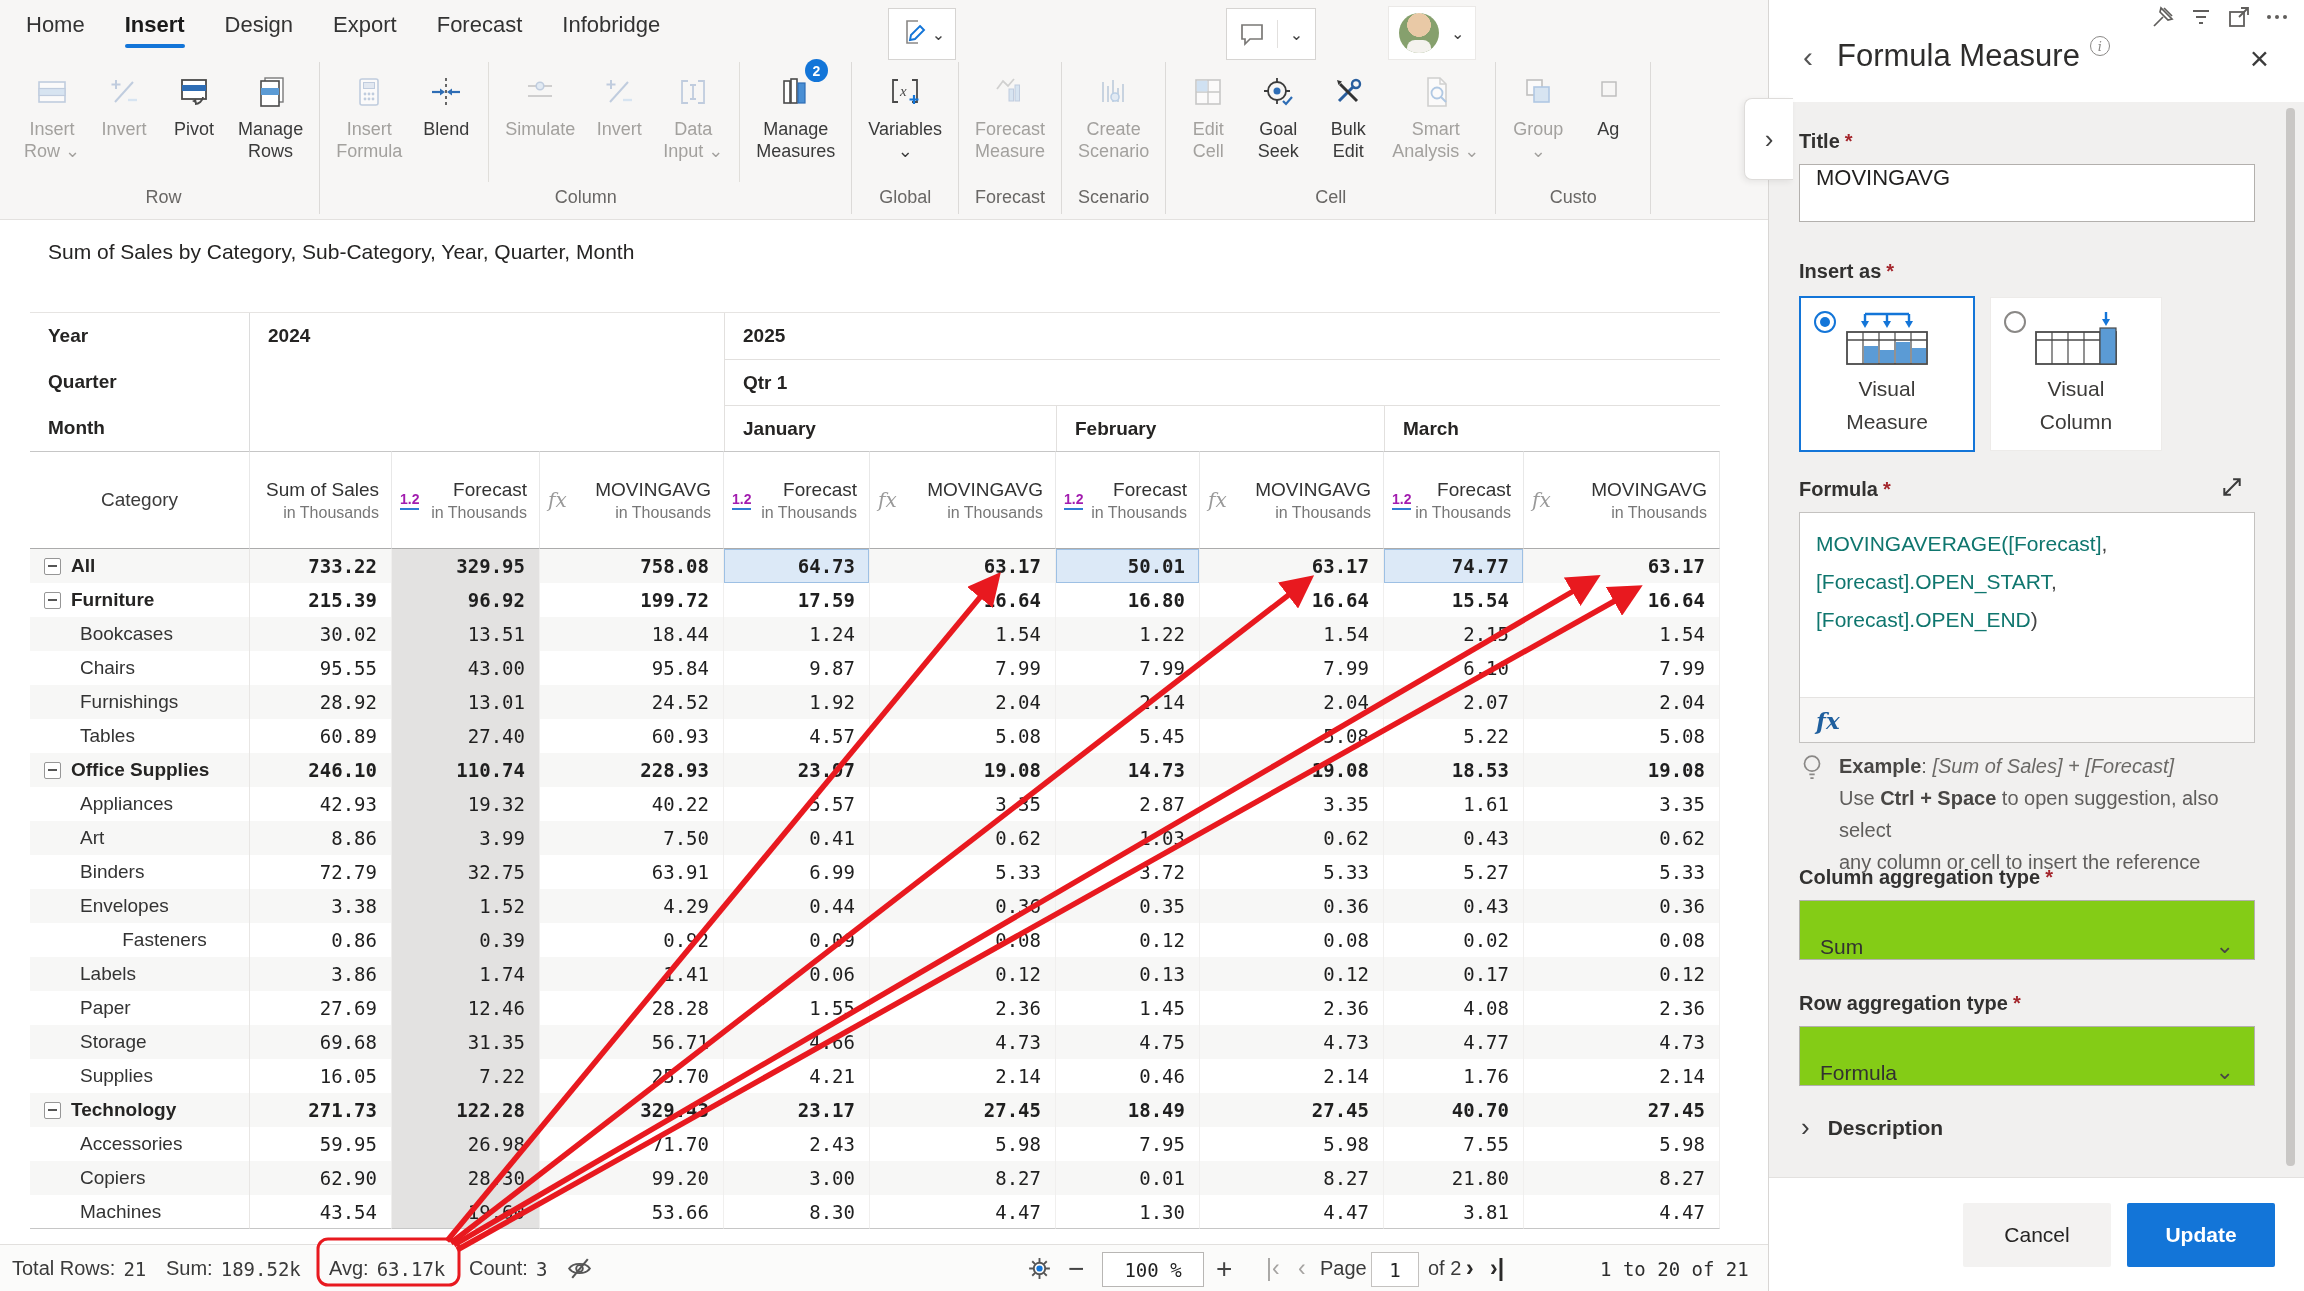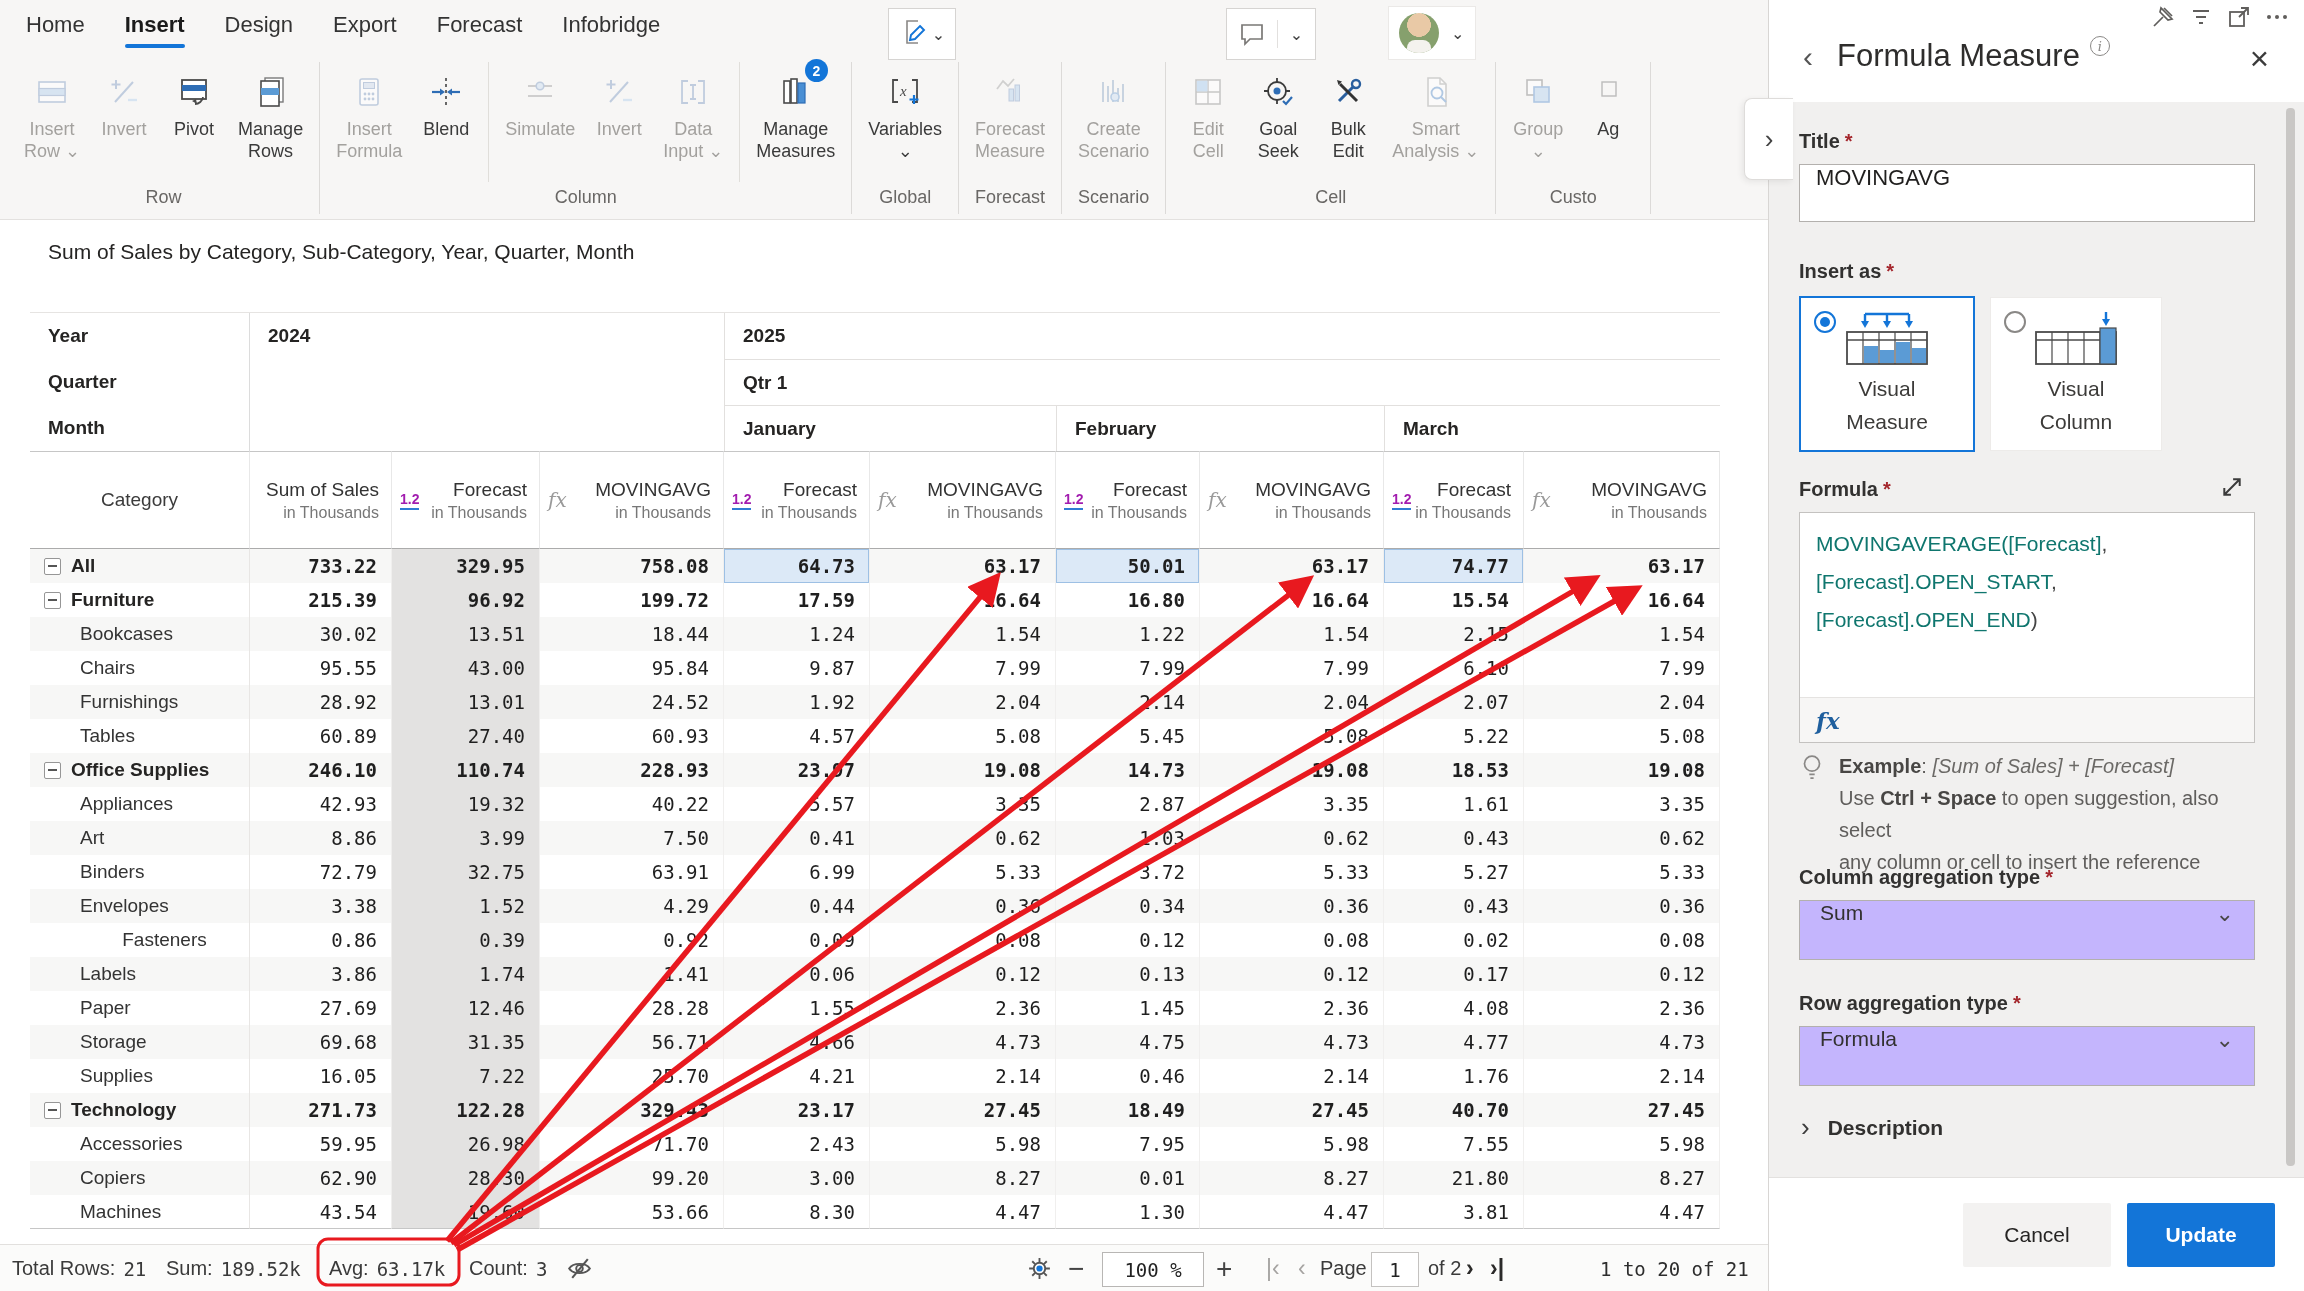--- a/index.html
+++ b/index.html
@@ -104,21 +104,21 @@
 .fb{color:#0f766e}
 .fd{color:#444}
 #fx-bar{height:44px;background:#f7f6f5;border-top:1px solid #e5e3e1;display:flex;align-items:center;padding-left:16px}
 #fx-bar span{font-family:"DejaVu Serif",serif;font-style:italic;font-weight:700;font-size:23px;color:#1f5f9e}
 #hint{position:absolute;left:30px;top:750px;width:446px;font-size:20px;color:#5f5d5b;line-height:32px}
 #hint .bulb{position:absolute;left:0;top:3px}
 #hint .htxt{margin-left:40px}
 #hint b{color:#484644}
 #hint .ital{font-style:italic;color:#6b6966}
 #l-colagg{top:866px}
-.psel{position:absolute;left:30px;width:456px;height:60px;background:#c4b5fd;border:1px solid #b3b0ad;box-sizing:border-box;display:flex;align-items:flex-start;padding:0 20px;font-size:21px;color:#323130}
+.psel{position:absolute;left:30px;width:456px;height:60px;background:#84cc16;border:1px solid #b3b0ad;box-sizing:border-box;display:flex;align-items:flex-end;padding:0 20px;font-size:21px;color:#323130}
 .psel .chev{margin-left:auto;color:#484644;font-size:22px}
 #sel-col{top:900px}
 #l-rowagg{top:992px}
 #sel-row{top:1026px}
 #desc-row{position:absolute;left:32px;top:1112px;display:flex;align-items:center;gap:18px;font-size:21px;font-weight:600;color:#323130}
 .chev-r{font-size:26px;color:#3b3b3b;font-weight:400}
 #p-footer{position:absolute;left:0;top:1177px;width:100%;height:114px;background:#fff;border-top:1px solid #e3e1df}
 .pbtn{position:absolute;top:25px;width:148px;height:64px;display:flex;align-items:center;justify-content:center;font-size:21px;border-radius:2px;cursor:pointer}
 #btn-cancel{left:194px;background:#f3f2f1;color:#252423}
 #btn-update{left:358px;background:#1375d8;color:#fff;font-weight:600}
@@ -631,21 +631,21 @@
       <div class="bc row-b" style="grid-area: 14 / 9;">5.27</div>
       <div class="bc row-b" style="grid-area: 14 / 10;">5.33</div>
       <div class="bc cat row-a" style="grid-area: 15 / 1;">
         <span class="catlbl-c">Envelopes</span>
       </div>
       <div class="bc row-a" style="grid-area: 15 / 2;">3.38</div>
       <div class="bc row-a gray" style="grid-area: 15 / 3;">1.52</div>
       <div class="bc row-a" style="grid-area: 15 / 4;">4.29</div>
       <div class="bc row-a" style="grid-area: 15 / 5;">0.44</div>
       <div class="bc row-a" style="grid-area: 15 / 6;">0.36</div>
-      <div class="bc row-a" style="grid-area: 15 / 7;">0.34</div>
+      <div class="bc row-a" style="grid-area: 15 / 7;">0.35</div>
       <div class="bc row-a" style="grid-area: 15 / 8;">0.36</div>
       <div class="bc row-a" style="grid-area: 15 / 9;">0.43</div>
       <div class="bc row-a" style="grid-area: 15 / 10;">0.36</div>
       <div class="bc cat row-b" style="grid-area: 16 / 1; justify-content: center;">
         <span class="catlbl-c">Fasteners</span>
       </div>
       <div class="bc row-b" style="grid-area: 16 / 2;">0.86</div>
       <div class="bc row-b gray" style="grid-area: 16 / 3;">0.39</div>
       <div class="bc row-b" style="grid-area: 16 / 4;">0.92</div>
       <div class="bc row-b" style="grid-area: 16 / 5;">0.09</div>

